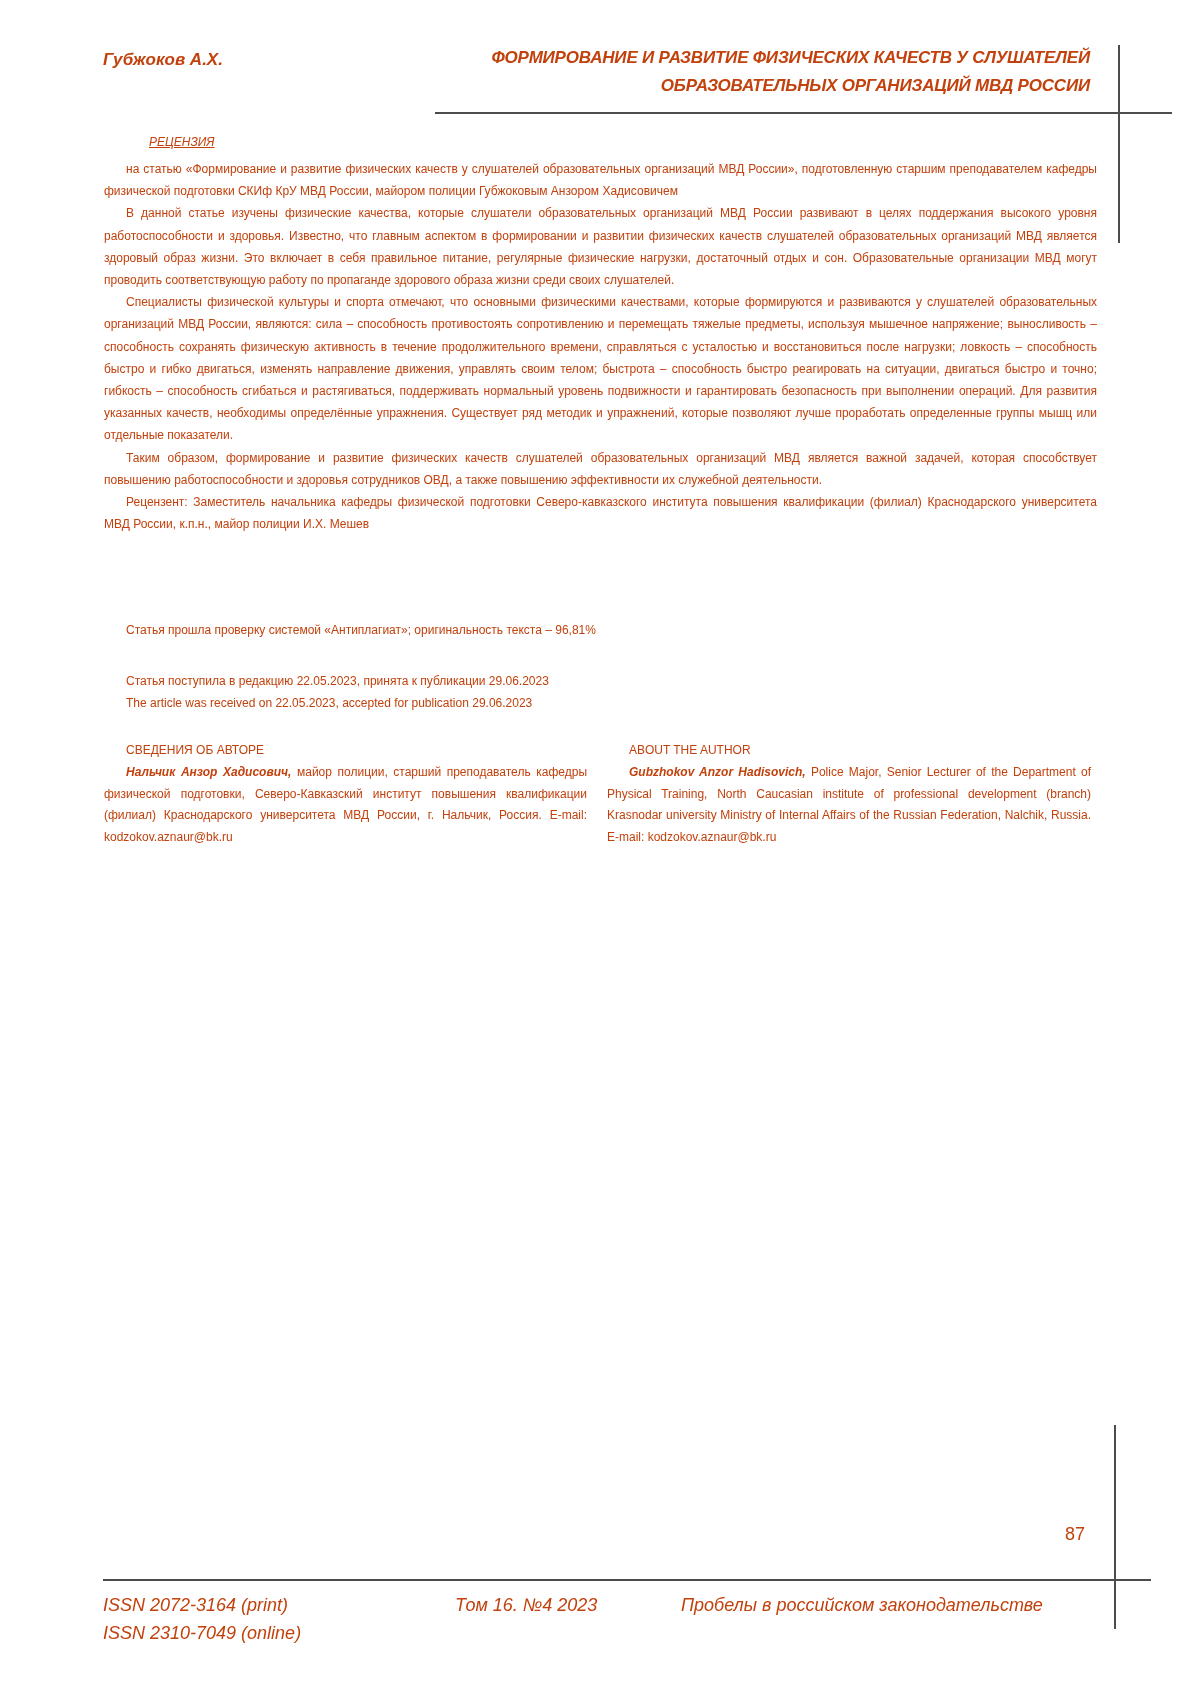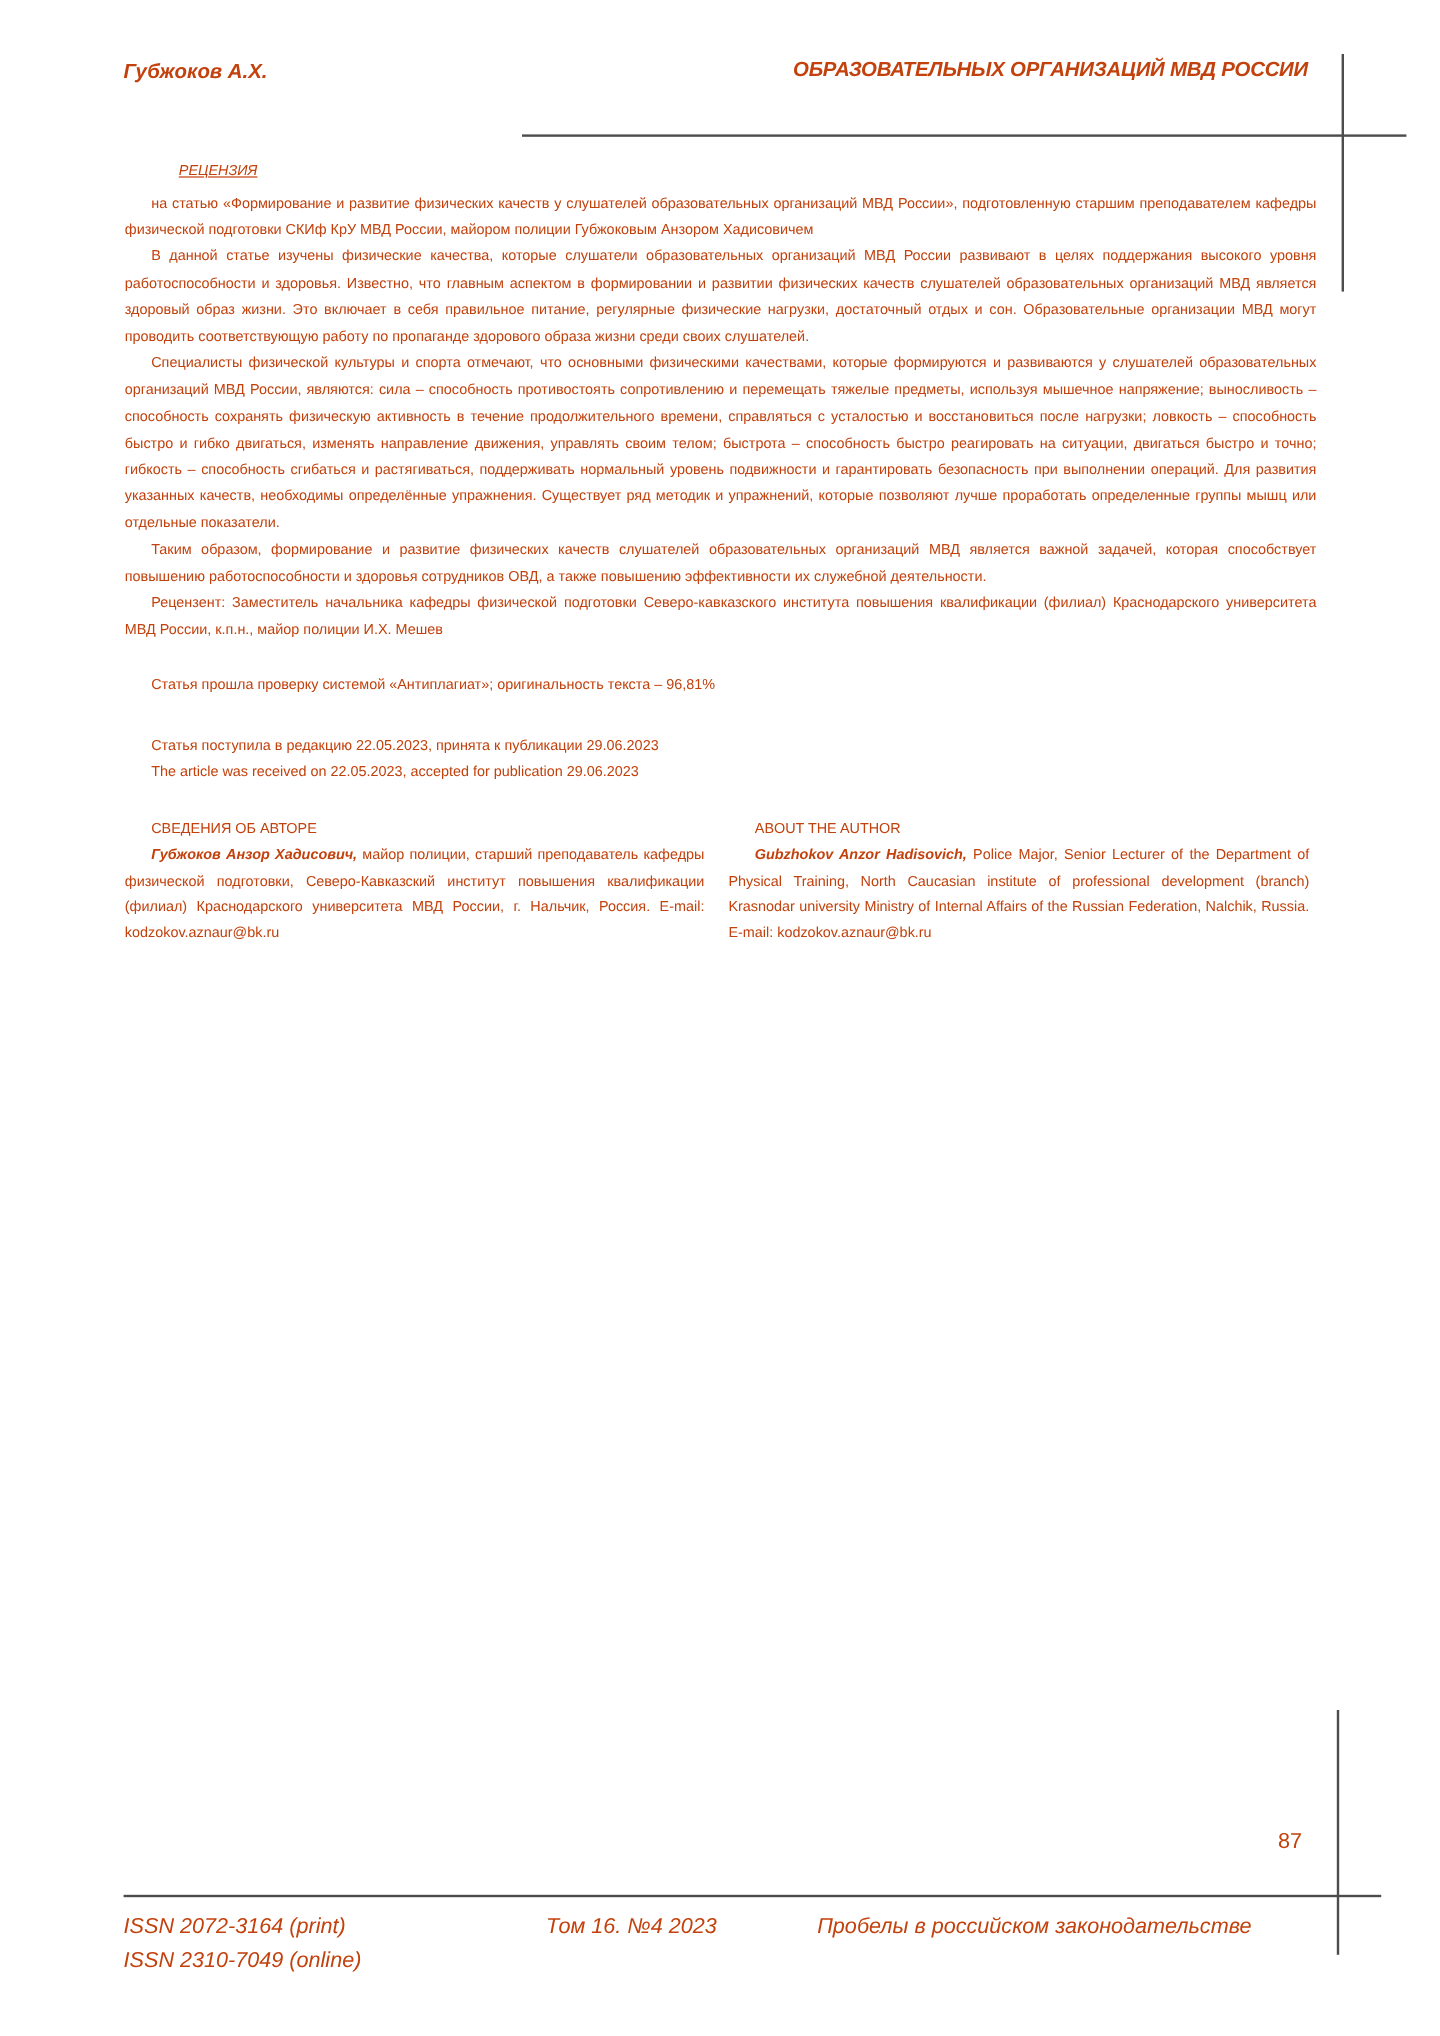--- a/index.html
+++ b/index.html
@@ -58,21 +58,21 @@
   }
   .para {
     margin: 0;
     text-align: justify;
     text-indent: 22px;
   }
   .note {
     margin: 0;
     text-indent: 22px;
   }
-  .note-antiplagiat { margin-top: 24px; }
+  .note-antiplagiat { margin-top: 84px; }
   .note-received-ru { margin-top: 28px; }
   .note-received-en { margin-top: 0; }
 
   
   .about {
     margin-top: 25px;
     display: grid;
     grid-template-columns: 483px 484px;
     column-gap: 23px;
     gap: 20px;
@@ -103,41 +103,42 @@
   .footer-journal{ left: 681px;  top: 1591px; }
   .footer-page   { left: 1065px; top: 1520px; font-style: normal; }
 </style>
 </head>
 <body>
 
 <div class="page">
 
   <div class="header-author">Губжоков А.Х.</div>
   <div class="header-title">
+    <div>ФОРМИРОВАНИЕ И РАЗВИТИЕ ФИЗИЧЕСКИХ КАЧЕСТВ У СЛУШАТЕЛЕЙ</div>
     <div>ОБРАЗОВАТЕЛЬНЫХ ОРГАНИЗАЦИЙ МВД РОССИИ</div>
   </div>
   <div class="rule rule-header"></div>
   <div class="rule vline-top"></div>
 
   <div class="body-block">
     <div class="review-heading">РЕЦЕНЗИЯ</div>
     <p class="para">на статью «Формирование и развитие физических качеств у слушателей образовательных организаций МВД России», подготовленную старшим преподавателем кафедры физической подготовки СКИф КрУ МВД России, майором полиции Губжоковым Анзором Хадисовичем</p>
     <p class="para">В данной статье изучены физические качества, которые слушатели образовательных организаций МВД России развивают в целях поддержания высокого уровня работоспособности и здоровья. Известно, что главным аспектом в формировании и развитии физических качеств слушателей образовательных организаций МВД является здоровый образ жизни. Это включает в себя правильное питание, регулярные физические нагрузки, достаточный отдых и сон. Образовательные организации МВД могут проводить соответствующую работу по пропаганде здорового образа жизни среди своих слушателей.</p>
     <p class="para">Специалисты физической культуры и спорта отмечают, что основными физическими качествами, которые формируются и развиваются у слушателей образовательных организаций МВД России, являются: сила – способность противостоять сопротивлению и перемещать тяжелые предметы, используя мышечное напряжение; выносливость – способность сохранять физическую активность в течение продолжительного времени, справляться с усталостью и восстановиться после нагрузки; ловкость – способность быстро и гибко двигаться, изменять направление движения, управлять своим телом; быстрота – способность быстро реагировать на ситуации, двигаться быстро и точно; гибкость – способность сгибаться и растягиваться, поддерживать нормальный уровень подвижности и гарантировать безопасность при выполнении операций. Для развития указанных качеств, необходимы определённые упражнения. Существует ряд методик и упражнений, которые позволяют лучше проработать определенные группы мышц или отдельные показатели.</p>
     <p class="para">Таким образом, формирование и развитие физических качеств слушателей образовательных организаций МВД является важной задачей, которая способствует повышению работоспособности и здоровья сотрудников ОВД, а также повышению эффективности их служебной деятельности.</p>
     <p class="para">Рецензент: Заместитель начальника кафедры физической подготовки Северо-кавказского института повышения квалификации (филиал) Краснодарского университета МВД России, к.п.н., майор полиции И.Х. Мешев</p>
 
     <p class="note note-antiplagiat">Статья прошла проверку системой «Антиплагиат»; оригинальность текста – 96,81%</p>
     <p class="note note-received-ru">Статья поступила в редакцию 22.05.2023, принята к публикации 29.06.2023</p>
     <p class="note note-received-en">The article was received on 22.05.2023, accepted for publication 29.06.2023</p>
 
     <div class="about">
       <div class="about-col">
         <div class="about-heading">СВЕДЕНИЯ ОБ АВТОРЕ</div>
-        <p class="about-text"><b class="about-name">Губжоков Анзор Хадисович,</b><span> майор полиции, старший преподаватель кафедры физической подготовки, Северо-Кавказский институт повышения квалификации (филиал) Краснодарского университета МВД России, г. Нальчик, Россия. E-mail: kodzokov.aznaur@bk.ru</span></p>
+        <p class="about-text"><b class="about-name">Нальчик Анзор Хадисович,</b><span> майор полиции, старший преподаватель кафедры физической подготовки, Северо-Кавказский институт повышения квалификации (филиал) Краснодарского университета МВД России, г. Нальчик, Россия. E-mail: kodzokov.aznaur@bk.ru</span></p>
       </div>
       <div class="about-col">
         <div class="about-heading">ABOUT THE AUTHOR</div>
         <p class="about-text"><b class="about-name">Gubzhokov Anzor Hadisovich,</b><span> Police Major, Senior Lecturer of the Department of Physical Training, North Caucasian institute of professional development (branch) Krasnodar university Ministry of Internal Affairs of the Russian Federation, Nalchik, Russia. E-mail: kodzokov.aznaur@bk.ru</span></p>
       </div>
     </div>
   </div>
 
   <div class="rule rule-footer"></div>
   <div class="rule vline-bottom"></div>

